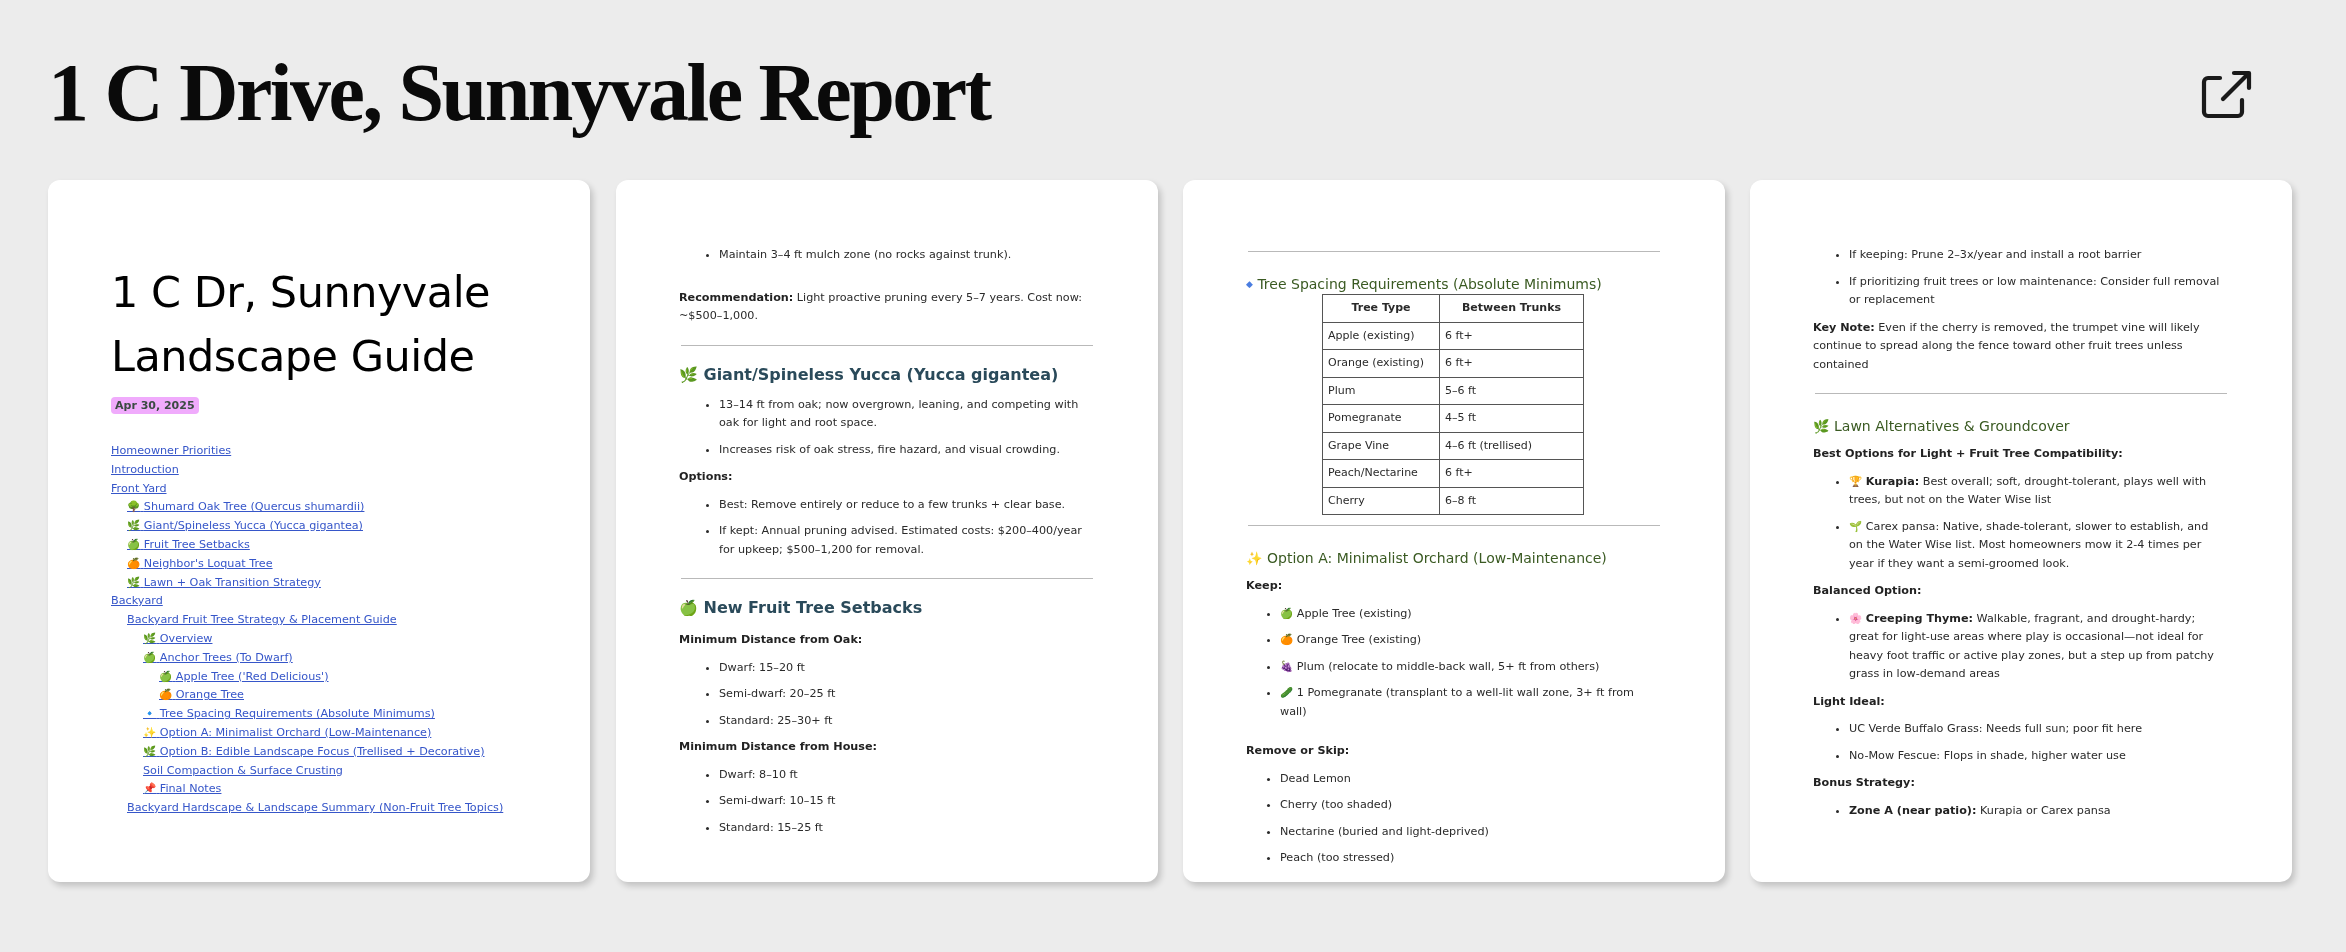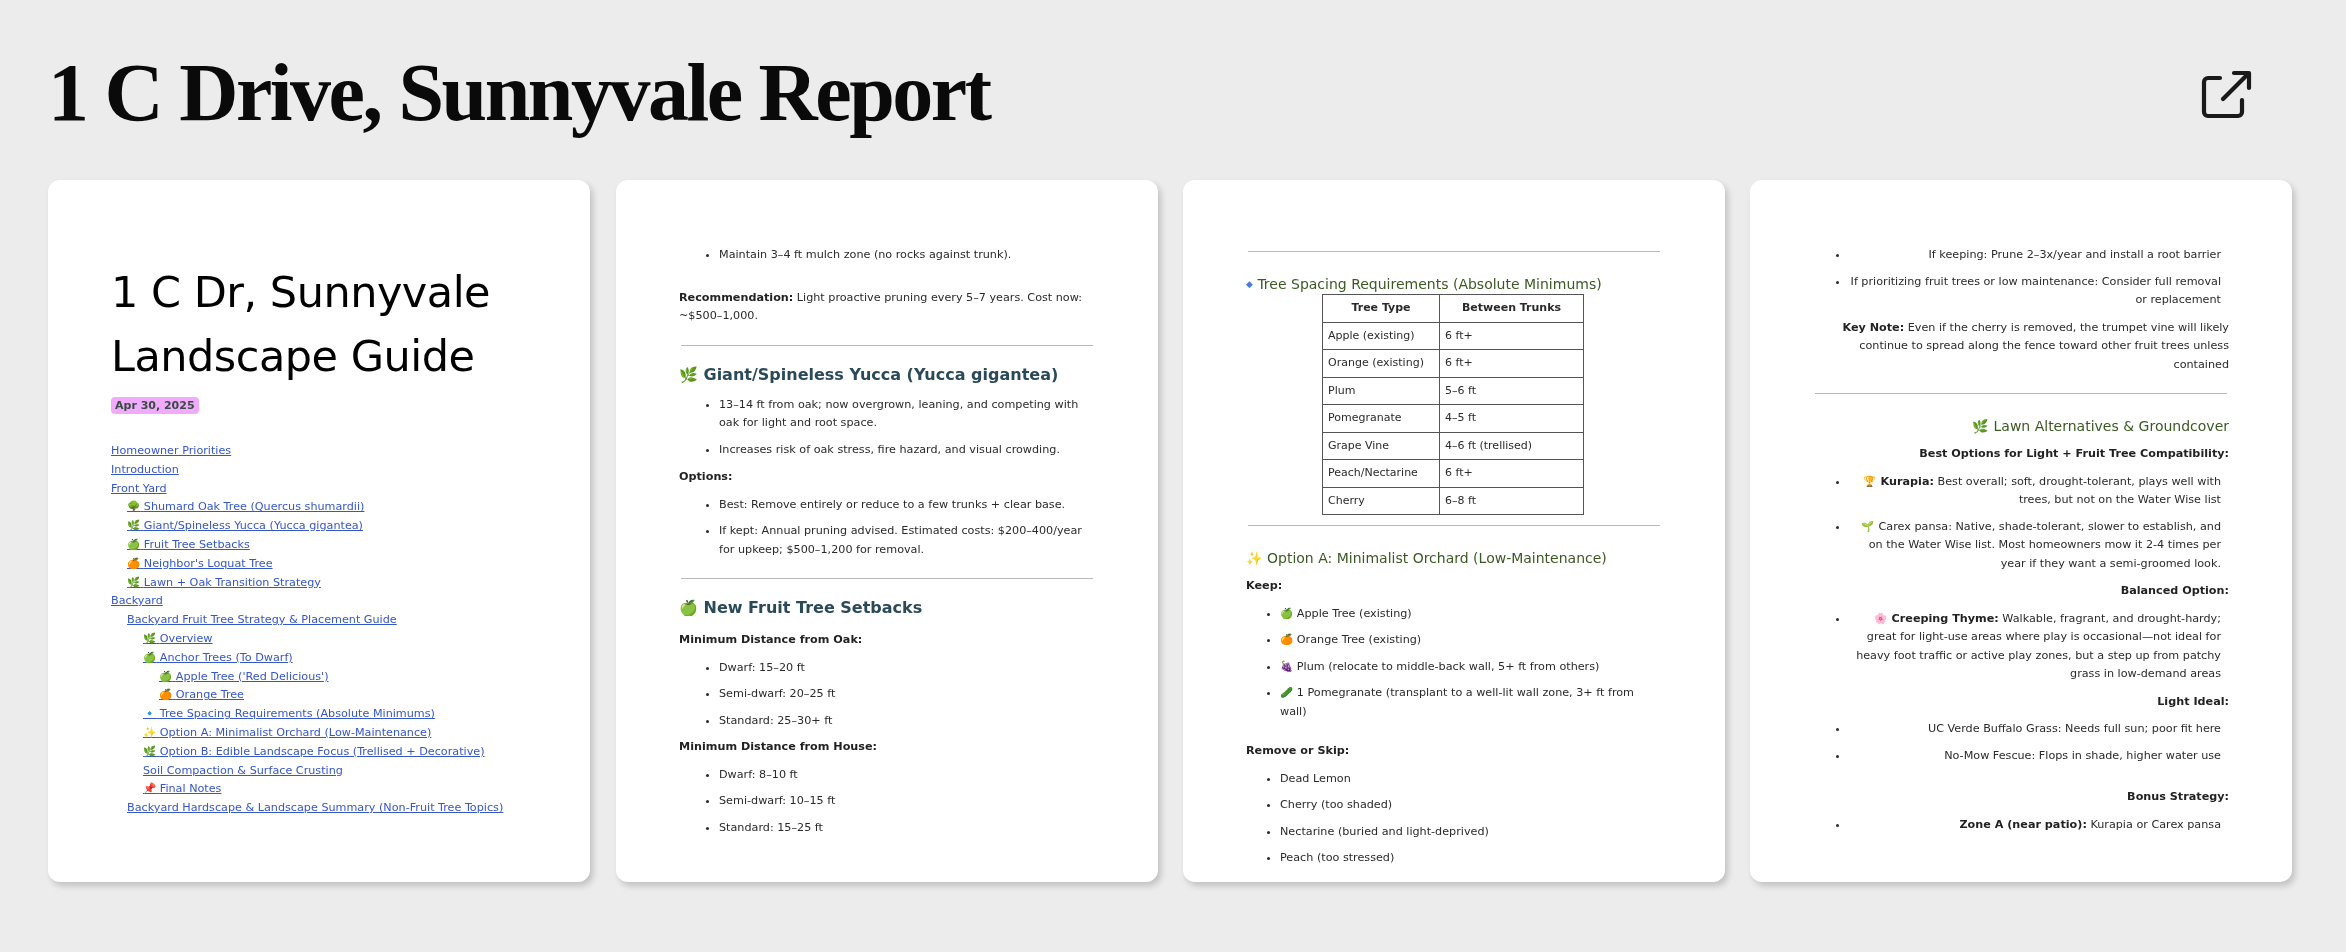--- a/index.html
+++ b/index.html
@@ -22,21 +22,21 @@
   }
   .page {
     position: absolute; top: 180px; width: 542px; height: 702px;
     background: #fff; border-radius: 12px;
     box-shadow: 3px 4px 6px rgba(0,0,0,0.18);
     overflow: hidden; box-sizing: border-box;
   }
   #page1 { left: 48px; }
   #page2 { left: 616px; }
   #page3 { left: 1183px; }
-  #page4 { left: 1750px; text-align: right; }
+  #page4 { left: 1750px; }
 
   
   .doc-title {
     position: absolute; left: 63px; top: 80px; margin: 0;
     font-size: 43px; font-weight: normal; line-height: 64px; color: #000000;
     letter-spacing: -0.5px;
   }
   .date-badge {
     position: absolute; left: 63px; top: 217px;
     background: #f0abfc; color: #3a4a42; font-size: 11px;
@@ -225,18 +225,18 @@
     </ul>
     <p class="label" style="margin-top:9px;">Balanced Option:</p>
     <ul style="margin-top:9px;padding-left:28px;">
       <li><span class="emoji">🌸</span> <span class="label">Creeping Thyme:</span><span> Walkable, fragrant, and drought-hardy; great for light-use areas where play is occasional—not ideal for heavy foot traffic or active play zones, but a step up from patchy grass in low-demand areas</span></li>
     </ul>
     <p class="label" style="margin-top:9px;">Light Ideal:</p>
     <ul style="margin-top:9px;padding-left:28px;">
       <li>UC Verde Buffalo Grass: Needs full sun; poor fit here</li>
       <li>No-Mow Fescue: Flops in shade, higher water use</li>
     </ul>
-    <p class="label" style="margin-top:23px;">Bonus Strategy:</p>
+    <p class="label" style="margin-top:9px;">Bonus Strategy:</p>
     <ul style="margin-top:9px;padding-left:28px;">
       <li><span class="label">Zone A (near patio):</span><span> Kurapia or Carex pansa</span></li>
     </ul>
   </div>
 </div>
 
 </body></html>

